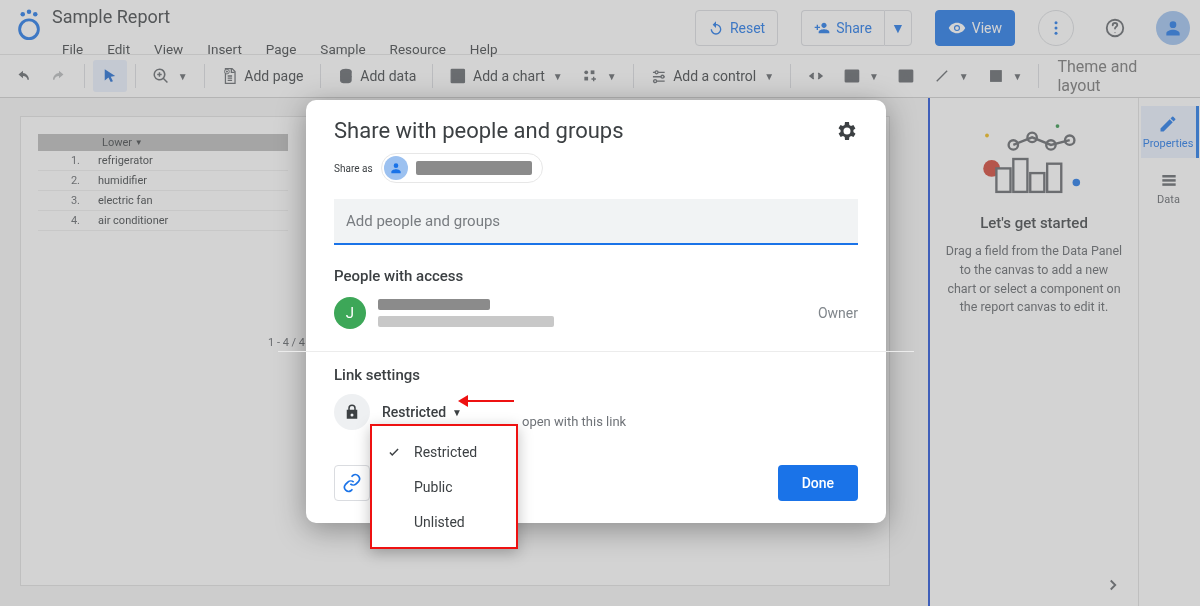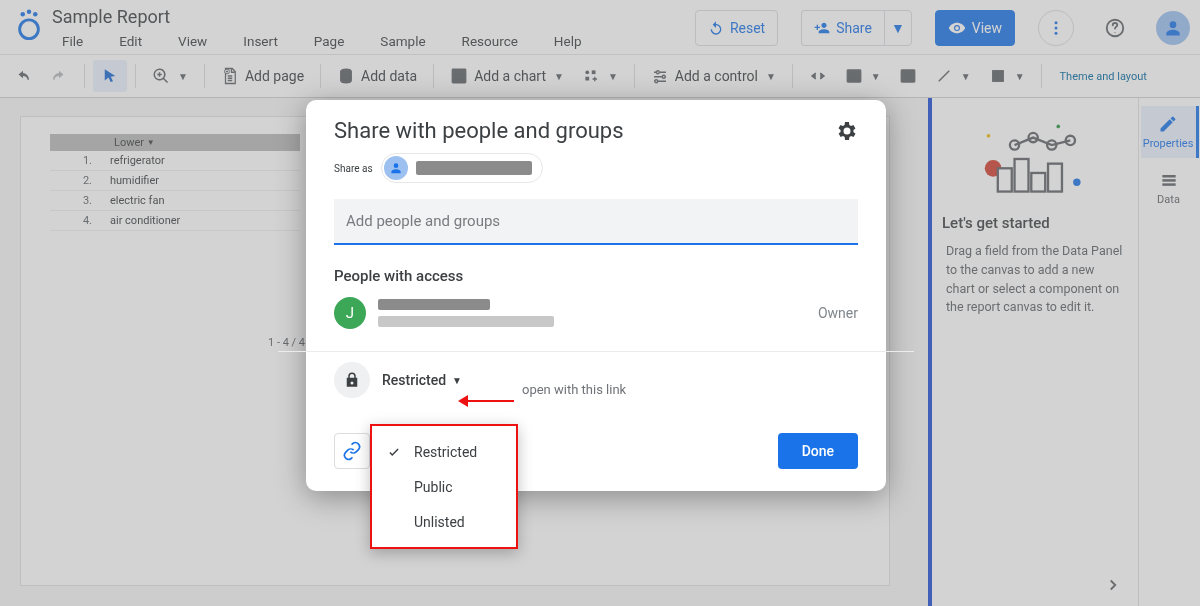--- a/index.html
+++ b/index.html
@@ -3,21 +3,21 @@
 <meta charset="utf-8">
 <style>
   * { box-sizing: border-box; font-family: "Google Sans", Roboto, Arial, sans-serif; }
   html, body { margin:0; padding:0; width:1200px; height:606px; overflow:hidden; background:#fff; color:#3c4043; }
   .dimmer { position:absolute; inset:0; background:rgba(128,128,128,0.35); z-index:50; pointer-events:none;}
   
   .header { display:flex; align-items:flex-start; padding:4px 10px 0 10px; height:54px; }
   .logo { width:30px; height:34px; margin:4px 8px 0 4px; }
   .title-block { flex:0 0 auto; }
   .doc-title { font-size:18px; color:#3c4043; letter-spacing:0; padding-top:2px;}
-  .menu-row { display:flex; gap:16px; margin-top:2px; font-size:13.5px; color:#3c4043;}
+  .menu-row { display:flex; gap:4px; margin-top:10px; font-size:13.5px; color:#3c4043;}
   .menu-row span { padding:4px 10px; cursor:pointer; }
   .header-spacer { flex:1; }
   .header-actions { display:flex; align-items:center; gap:23px; padding-top:6px; }
   .hbtn { height:36px; display:flex; align-items:center; gap:6px; font-size:14px; border-radius:4px; padding:0 12px; background:#fff; border:1px solid #dadce0; color:#1a73e8; cursor:pointer;}
   .hbtn.reset { color:#1a73e8; }
   .hbtn.view { background:#1a73e8; color:#fff; border-color:#1a73e8;}
   .share-split { display:flex; }
   .share-split .main { border-radius:4px 0 0 4px; border-right:none; }
   .share-split .arrow { border-radius:0 4px 4px 0; padding:0 6px; border-left:1px solid #dadce0; color:#1a73e8;}
   .circle-btn { width:36px; height:36px; display:flex; align-items:center; justify-content:center; border-radius:50%; color:#5f6368; cursor:pointer;}
@@ -25,36 +25,36 @@
   .avatar-disk { width:34px; height:34px; border-radius:50%; background:#9cc1f0; display:flex; align-items:center; justify-content:center;}
   .avatar-disk svg{ fill:#1a73e8;}
   
   .toolbar { height:44px; border-top:1px solid #e4e4e4; border-bottom:1px solid #cfcfcf; display:flex; align-items:center; padding:0 6px; gap:2px; background:#fff;}
   .tbtn { height:32px; min-width:32px; display:flex; align-items:center; justify-content:center; gap:6px; padding:0 8px; border-radius:3px; color:#5f6368; font-size:14px; cursor:pointer;}
   .tbtn.active { background:#e8f0fe; color:#1967d2;}
   .tbtn svg { width:18px; height:18px; fill:currentColor; }
   .tbtn .lbl { color:#3c4043; font-size:14px; white-space:nowrap;}
   .tbtn .caret { font-size:10px; color:#5f6368; margin-left:2px;}
   .sep { width:1px; height:24px; background:#dadce0; margin:0 6px;}
-  .theme-lbl{ font-size:11px; color:#0369a1; padding:0 10px;}
+  .theme-lbl{ font-size:16px; color:#737373; padding:0 10px;}
   
   .workspace { display:flex; height:calc(606px - 54px - 44px); background:#f6f6f6; position:relative;}
   .canvas-outer { flex:1; padding:20px; position:relative;}
   .canvas { background:#fff; width:870px; height:470px; margin-top:-2px; position:relative;}
   .canvas::after{ content:""; position:absolute; inset:0; box-shadow:inset 0 0 0 1px #e0e0e0;}
-  .tbl { position:absolute; left:30px; top:18px; width:250px; font-size:12px; }
+  .tbl { position:absolute; left:18px; top:18px; width:250px; font-size:12px; }
   .thdr { background:#b9b9b9; height:17px; display:flex;}
   .thdr .c1 { width:60px;} .thdr .c2 { flex:1; background:#b9b9b9; padding-left:4px; color:#3c4043; font-size:11px; display:flex; align-items:center;}
   .thdr .c2 span{font-size:11px;}
   .trow { display:flex; height:20px; align-items:center; border-bottom:1px solid #eee;}
   .trow .num { width:60px; text-align:right; padding-right:18px; color:#5f6368; font-size:11px;}
   .trow .val { flex:1; color:#3c4043; font-size:11px;}
   .pager { position:absolute; left:248px; top:220px; font-size:11px; color:#5f6368;}
   
-  .right-panel { width:210px; background:#fff; border-left:4px solid #1d4ed8; padding:16px 10px; text-align:left; font-size:13px; color:#5f6368;}
+  .right-panel { width:210px; background:#fff; border-left:2px solid #1d4ed8; padding:16px 10px; text-align:center; font-size:13px; color:#5f6368;}
   .rp-art { width:100%; height:90px; position:relative; margin-bottom:10px;}
   .rp-title { font-size:15px; color:#3c4043; margin:8px 0 10px; font-weight:500;}
   .rp-text { font-size:12.5px; line-height:1.5; color:#5f6368; padding:0 4px;}
   .rp-more { position:absolute; right:16px; bottom:12px; color:#5f6368;}
   
   .rail { width:62px; background:#fff; border-left:1px solid #e0e0e0; display:flex; flex-direction:column; align-items:center; padding-top:8px; gap:4px;}
   .rail .rbtn { width:58px; height:52px; display:flex; flex-direction:column; align-items:center; justify-content:center; gap:3px; font-size:11px; color:#1a73e8; cursor:pointer; border-right:2px solid transparent;}
   .rail .rbtn.inactive{ color:#5f6368;}
   .rail .rbtn.active{ background:#e8f0fe; border-right:3px solid #1a73e8;}
   .rail .rbtn svg{width:20px;height:20px;fill:currentColor;}
@@ -389,20 +389,21 @@
         <div class="mask1"></div>
           <div class="mask2"></div>
       </div>
       <div class="owner-lbl">Owner</div>
     </div>
   </div>
 
   <div class="divider"></div>
 
   <div class="dlg-inner">
+    <div class="sect-lbl" style="margin-top:14px;">Link settings</div>
     <div class="link-row">
       <div class="lock-circle">
         <svg width="18" height="18" viewBox="0 0 24 24" fill="#3c4043">
             <path d="M17 9V7a5 5 0 00-10 0v2H5v12h14V9h-2zM9 7a3 3 0 016 0v2H9V7zm3 11a2 2 0 110-4 2 2 0 010 4z"></path>
           </svg>
       </div>
       <div class="restrict-line">
         <span>Restricted</span>
         <span style="font-size:10px;">▼</span>
       </div>

